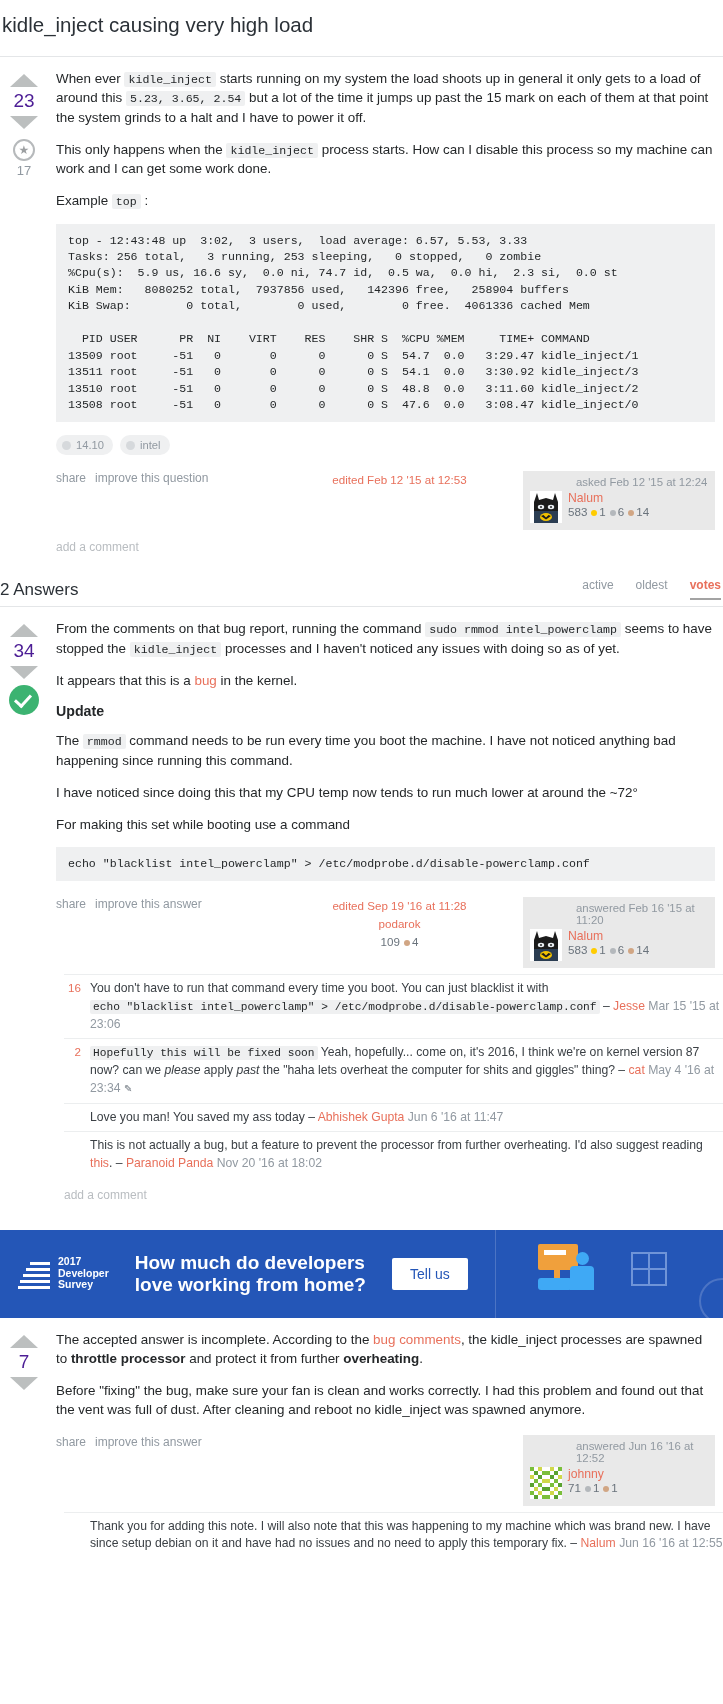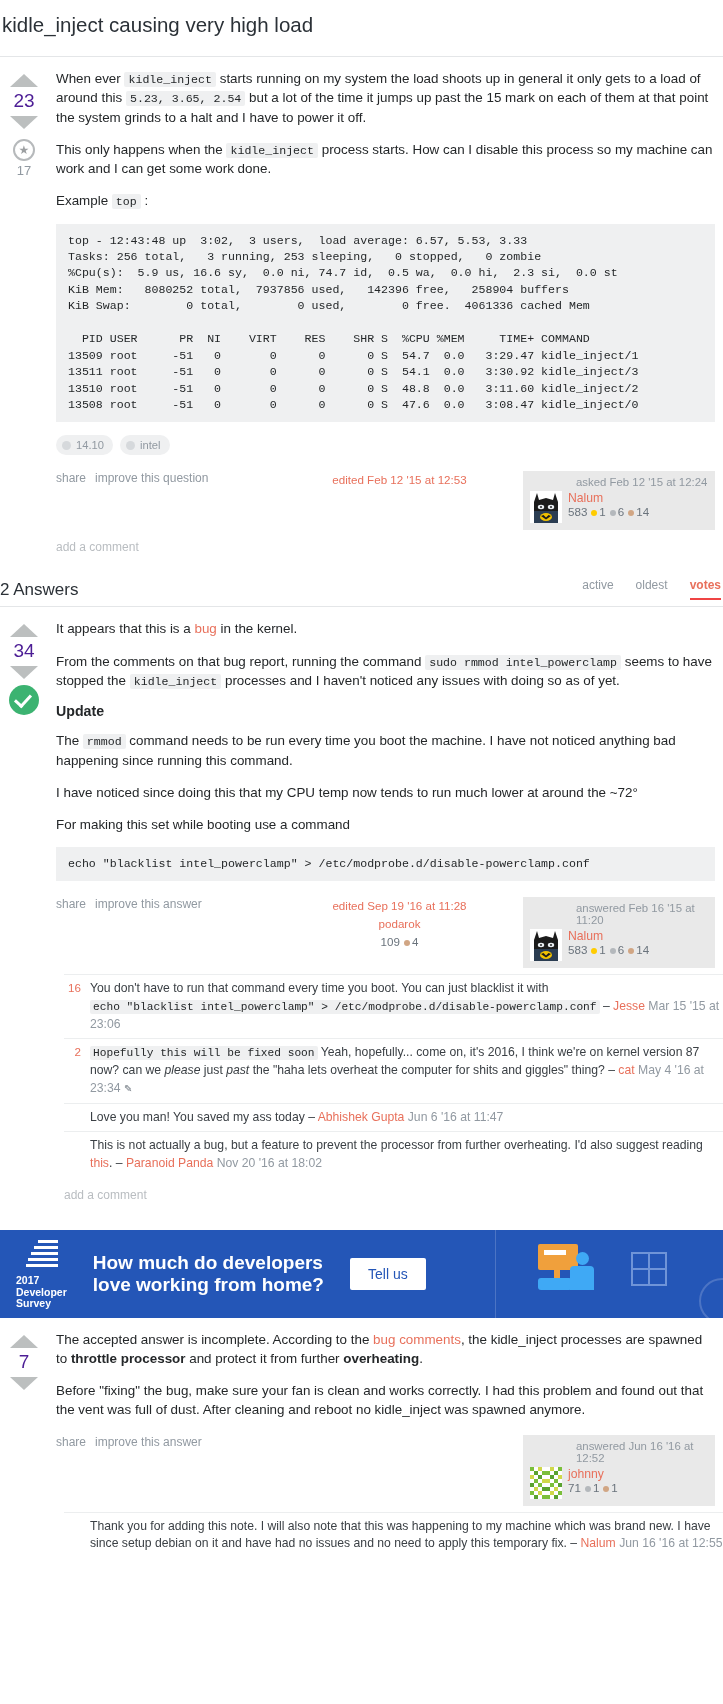--- a/index.html
+++ b/index.html
@@ -222,21 +222,21 @@
     border-bottom: 1px solid #e4e6e8;
     padding: 8px 0 6px 0;
     margin-top: 2px;
   }
   .answers-title { font-size: 17px; color: #2b3137; }
   .sort-tabs { display: flex; gap: 22px; font-size: 12px; padding-right: 2px;}
   .sort-tabs span { color: #9199a1; padding-bottom: 6px; }
   .sort-tabs span.active {
     color: #e8705b;
     font-weight: bold;
-    border-bottom: 2px solid #ef4444;
+    border-bottom: 2px solid #a3a3a3;
   }
 
   
   .comments { margin-left: 48px; padding-left: 8px; margin-top: 6px; }
   .comments.ans { margin-left: 56px; }
   .comment {
     display: flex;
     border-top: 1px solid #eceeef;
     padding: 5px 0 5px 0;
     font-size: 12.2px;
@@ -267,21 +267,21 @@
     height: 88px;
     margin: 14px 0 0 0;
     display: flex;
     align-items: center;
     position: relative;
     overflow: hidden;
     width: 723px;
   }
   .banner-logo {
     display: flex; align-items: center; gap: 8px;
-    padding-left: 16px; color: #fff; flex-direction: column;
+    padding-left: 16px; color: #fff;
   }
   .logo-mark {
     width: 34px; height: 30px;
     position: relative;
   }
   .logo-mark i {
     position: absolute; right: 0; height: 3px; background: #fff; display:block;
   }
   .logo-mark i:nth-child(1){ top: 3px; width: 20px;}
   .logo-mark i:nth-child(2){ top: 9px; width: 24px;}
@@ -442,24 +442,24 @@
     <div class="votecell">
       <div class="arrow-up"></div>
       <div class="votecount">34</div>
       <div class="arrow-dn"></div>
       <div class="check-icon"></div>
     </div>
 
     <div class="postcell">
       <div class="body">
         <p>
-          <span>It appears that this is a </span><a class="lnk" href="#">bug</a><span> in the kernel.</span>
+          <span>From the comments on that bug report, running the command </span><code class="inline-code">sudo rmmod intel_powerclamp</code><span> seems to have stopped the </span><code class="inline-code">kidle_inject</code><span> processes and I haven't noticed any issues with doing so as of yet.</span>
         </p>
         <p>
-          <span>From the comments on that bug report, running the command </span><code class="inline-code">sudo rmmod intel_powerclamp</code><span> seems to have stopped the </span><code class="inline-code">kidle_inject</code><span> processes and I haven't noticed any issues with doing so as of yet.</span>
+          <span>It appears that this is a </span><a class="lnk" href="#">bug</a><span> in the kernel.</span>
         </p>
         <h2>Update</h2>
         <p>
           <span>The </span><code class="inline-code">rmmod</code><span> command needs to be run every time you boot the machine. I have not noticed anything bad happening since running this command.</span>
         </p>
         <p>I have noticed since doing this that my CPU temp now tends to run much lower at around the ~72°</p>
         <p>For making this set while booting use a command</p>
         <pre class="codeblock">echo "blacklist intel_powerclamp" &gt; /etc/modprobe.d/disable-powerclamp.conf</pre>
       </div>
 
@@ -504,21 +504,21 @@
     <div class="comment">
       <div class="cscore">16</div>
       <div class="ctext">
         <span>You don't have to run that command every time you boot. You can just blacklist it with </span><code>echo "blacklist intel_powerclamp" &gt; /etc/modprobe.d/disable-powerclamp.conf</code><span> – </span><a class="cuser" href="#">Jesse</a><span class="cdate"> Mar 15 '15 at 23:06</span>
       </div>
     </div>
 
     <div class="comment">
       <div class="cscore">2</div>
       <div class="ctext">
-        <code>Hopefully this will be fixed soon</code><span> Yeah, hopefully... come on, it's 2016, I think we're on kernel version 87 now? can we </span><em>please</em><span> just </span><em>past</em><span> the "haha lets overheat the computer for shits and giggles" thing? – </span><a class="cuser" href="#">cat</a><span class="cdate"> May 4 '16 at 23:34</span> <span class="pencil">✎</span>
+        <code>Hopefully this will be fixed soon</code><span> Yeah, hopefully... come on, it's 2016, I think we're on kernel version 87 now? can we </span><em>please</em><span> apply </span><em>past</em><span> the "haha lets overheat the computer for shits and giggles" thing? – </span><a class="cuser" href="#">cat</a><span class="cdate"> May 4 '16 at 23:34</span> <span class="pencil">✎</span>
       </div>
     </div>
 
     <div class="comment">
       <div class="cscore blank"></div>
       <div class="ctext">
         <span>Love you man! You saved my ass today – </span><a class="cuser" href="#">Abhishek Gupta</a><span class="cdate"> Jun 6 '16 at 11:47</span>
       </div>
     </div>
 

